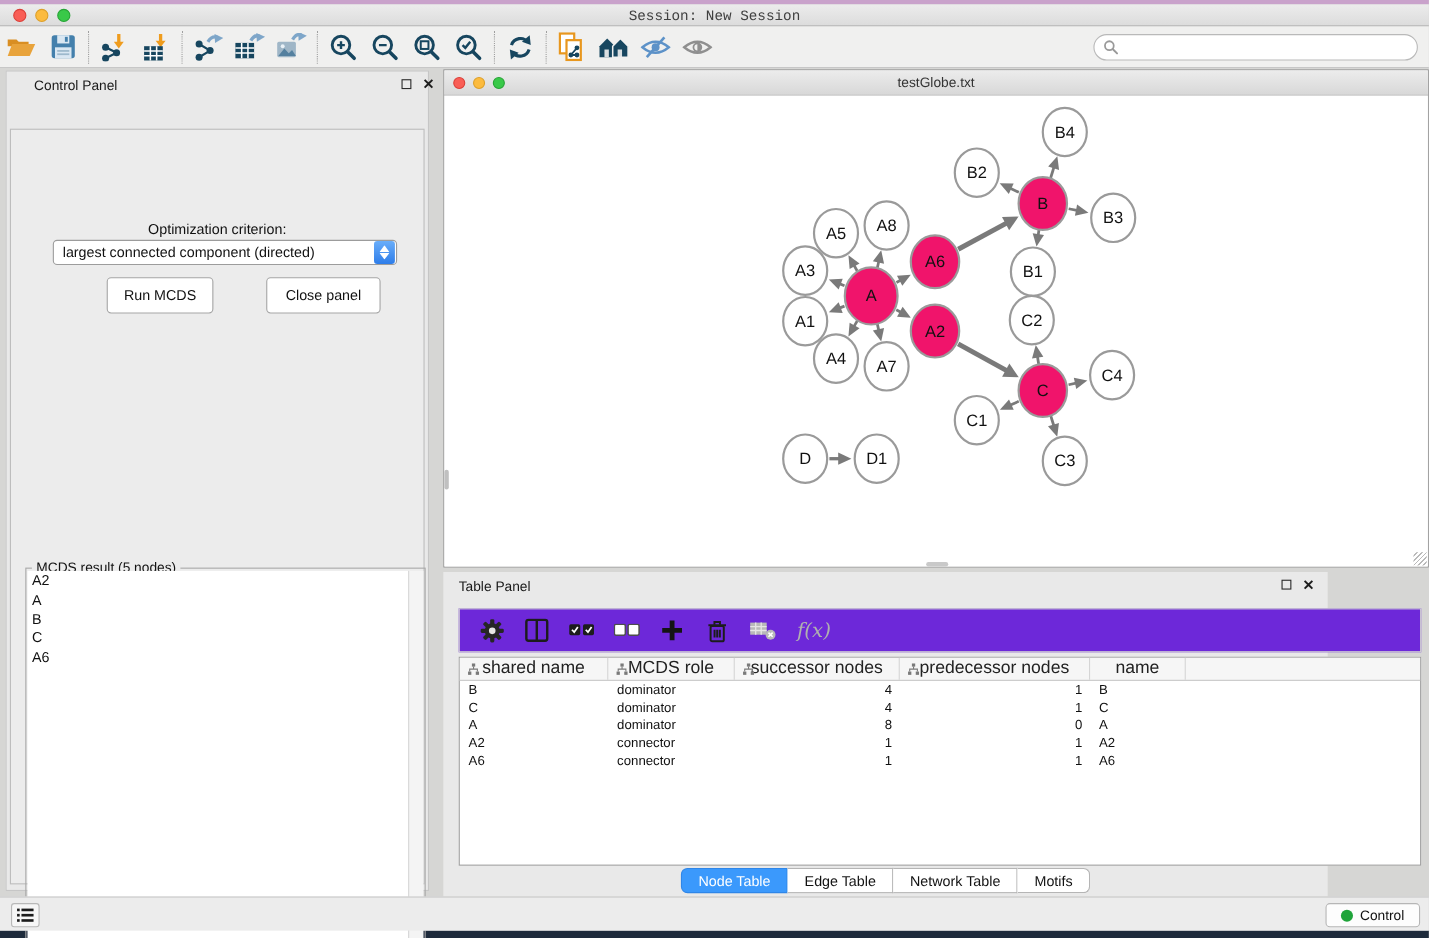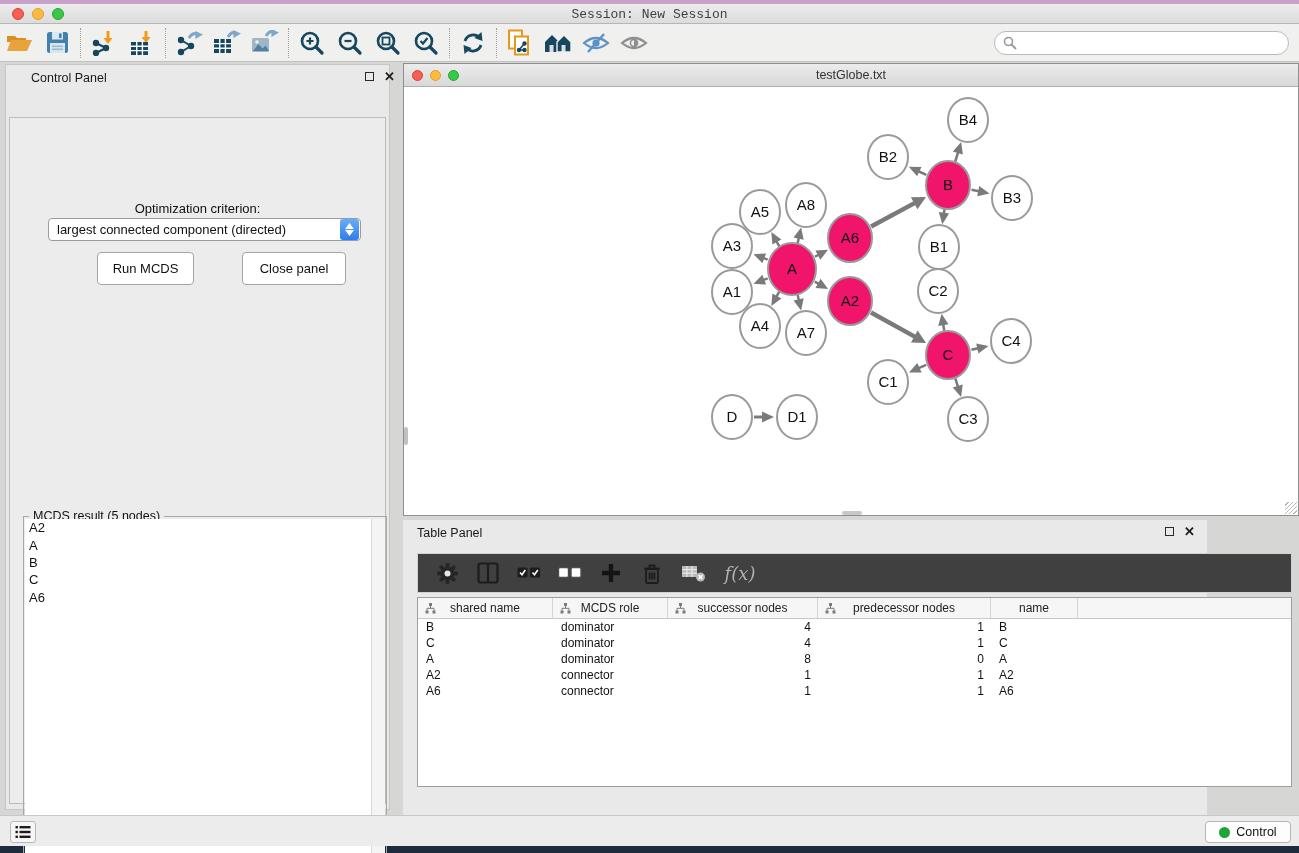--- a/index.html
+++ b/index.html
@@ -75,28 +75,28 @@
   .net-canvas { position:absolute; left:0; top:23px; width:894px; height:428px; background:#fff;padding-left:20px; }
   .vthumb { position:absolute; left:0px; top:340px; width:4px; height:18px; background:#c0c0c0; border-radius:2px; }
   .hthumb { position:absolute; left:438px; bottom:0px; width:20px; height:4px; background:#c9c9c9; border-radius:2px; }
   .grip { position:absolute; right:1px; bottom:1px; width:12px; height:12px;
     background:repeating-linear-gradient(135deg,transparent,transparent 2px,#b9b9b9 2px,#b9b9b9 3px); }
 
   
   .table-panel { position:absolute; left:403px; top:520px; width:804px; height:295px; background:#e9e9e9; }
   .tp-head .t { position:absolute; left:14px; top:6px; font-size:12.5px; color:#1a1a1a; }
   .tp-head .ics { position:absolute; right:12px; top:7px; }
-  .tp-toolbar { position:absolute; left:14px; top:33px; width:875px; height:40px; background:#404040;
+  .tp-toolbar { position:absolute; left:14px; top:33px; width:875px; height:40px; background:#6d28d9;
     border:1px solid #d2d2d2; display:flex; align-items:center; gap:7px; padding-left:12px; }
   .tp-tb { width:34px; height:32px; border:none; background:transparent; display:flex; align-items:center; justify-content:center; cursor:pointer; }
   .fx { font-family:"DejaVu Serif",serif; font-style:italic; font-size:18px; color:#b0b0b0; }
   .tbl { position:absolute; left:14px; top:77px; width:875px; height:190px; background:#fff; border:1px solid #9e9e9e; }
   .tbl-head { display:flex; height:21px; background:#f6f6f6; border-bottom:1px solid #c9c9c9; }
   .th { position:relative; display:flex; align-items:center; justify-content:center;
-    font-size:12px; color:#222; border-right:1px solid #d5d5d5; gap:5px; }
+    font-size:16px; color:#222; border-right:1px solid #d5d5d5; gap:5px; }
   .th .tree { position:absolute; left:7px; top:5px; }
   .tbl-body .tr { display:flex; height:16px; font-size:12px; color:#111; cursor:default; }
   .td { padding:1px 6px 0 8px; overflow:hidden; white-space:nowrap; }
   .td.num { text-align:right; padding-right:7px; }
   .c0{width:135px;} .c1{width:115px;} .c2{width:150px;} .c3{width:173px;} .c4{width:87px;} .c5{flex:1; border-right:none;}
 
   .tp-tabs { position:absolute; left:0; right:0; top:269px; display:flex; justify-content:center; }
   .tp-tab { height:23px; padding:0 15px; background:#fff; border:1px solid #b5b5b5; border-left:none;
     font-size:13px; color:#111; display:flex; align-items:center; cursor:pointer; }
   .tp-tab:first-child { border-left:1px solid #b5b5b5; border-radius:6px 0 0 6px; }
@@ -623,20 +623,34 @@
       <div class="tr">
         <div class="td c0">A6</div>
         <div class="td c1">connector</div>
         <div class="td c2 num">1</div>
         <div class="td c3 num">1</div>
         <div class="td c4">A6</div>
       </div>
     </div>
   </div>
 
+  <div class="tp-tabs">
+    <div class="tp-tab active">
+        <span>Node Table</span>
+      </div>
+    <div class="tp-tab">
+        <span>Edge Table</span>
+      </div>
+    <div class="tp-tab">
+        <span>Network Table</span>
+      </div>
+    <div class="tp-tab">
+        <span>Motifs</span>
+      </div>
+  </div>
 </div>
 
 <div class="statusbar">
   <button class="list-btn">
     <svg width="16" height="14" viewBox="0 0 16 14">
       <g fill="#1c1c1c">
         <rect x="0.5" y="1" width="2.4" height="2.4"></rect>
           <rect x="4.5" y="1" width="11" height="2.4"></rect>
         <rect x="0.5" y="5.8" width="2.4" height="2.4"></rect>
           <rect x="4.5" y="5.8" width="11" height="2.4"></rect>

